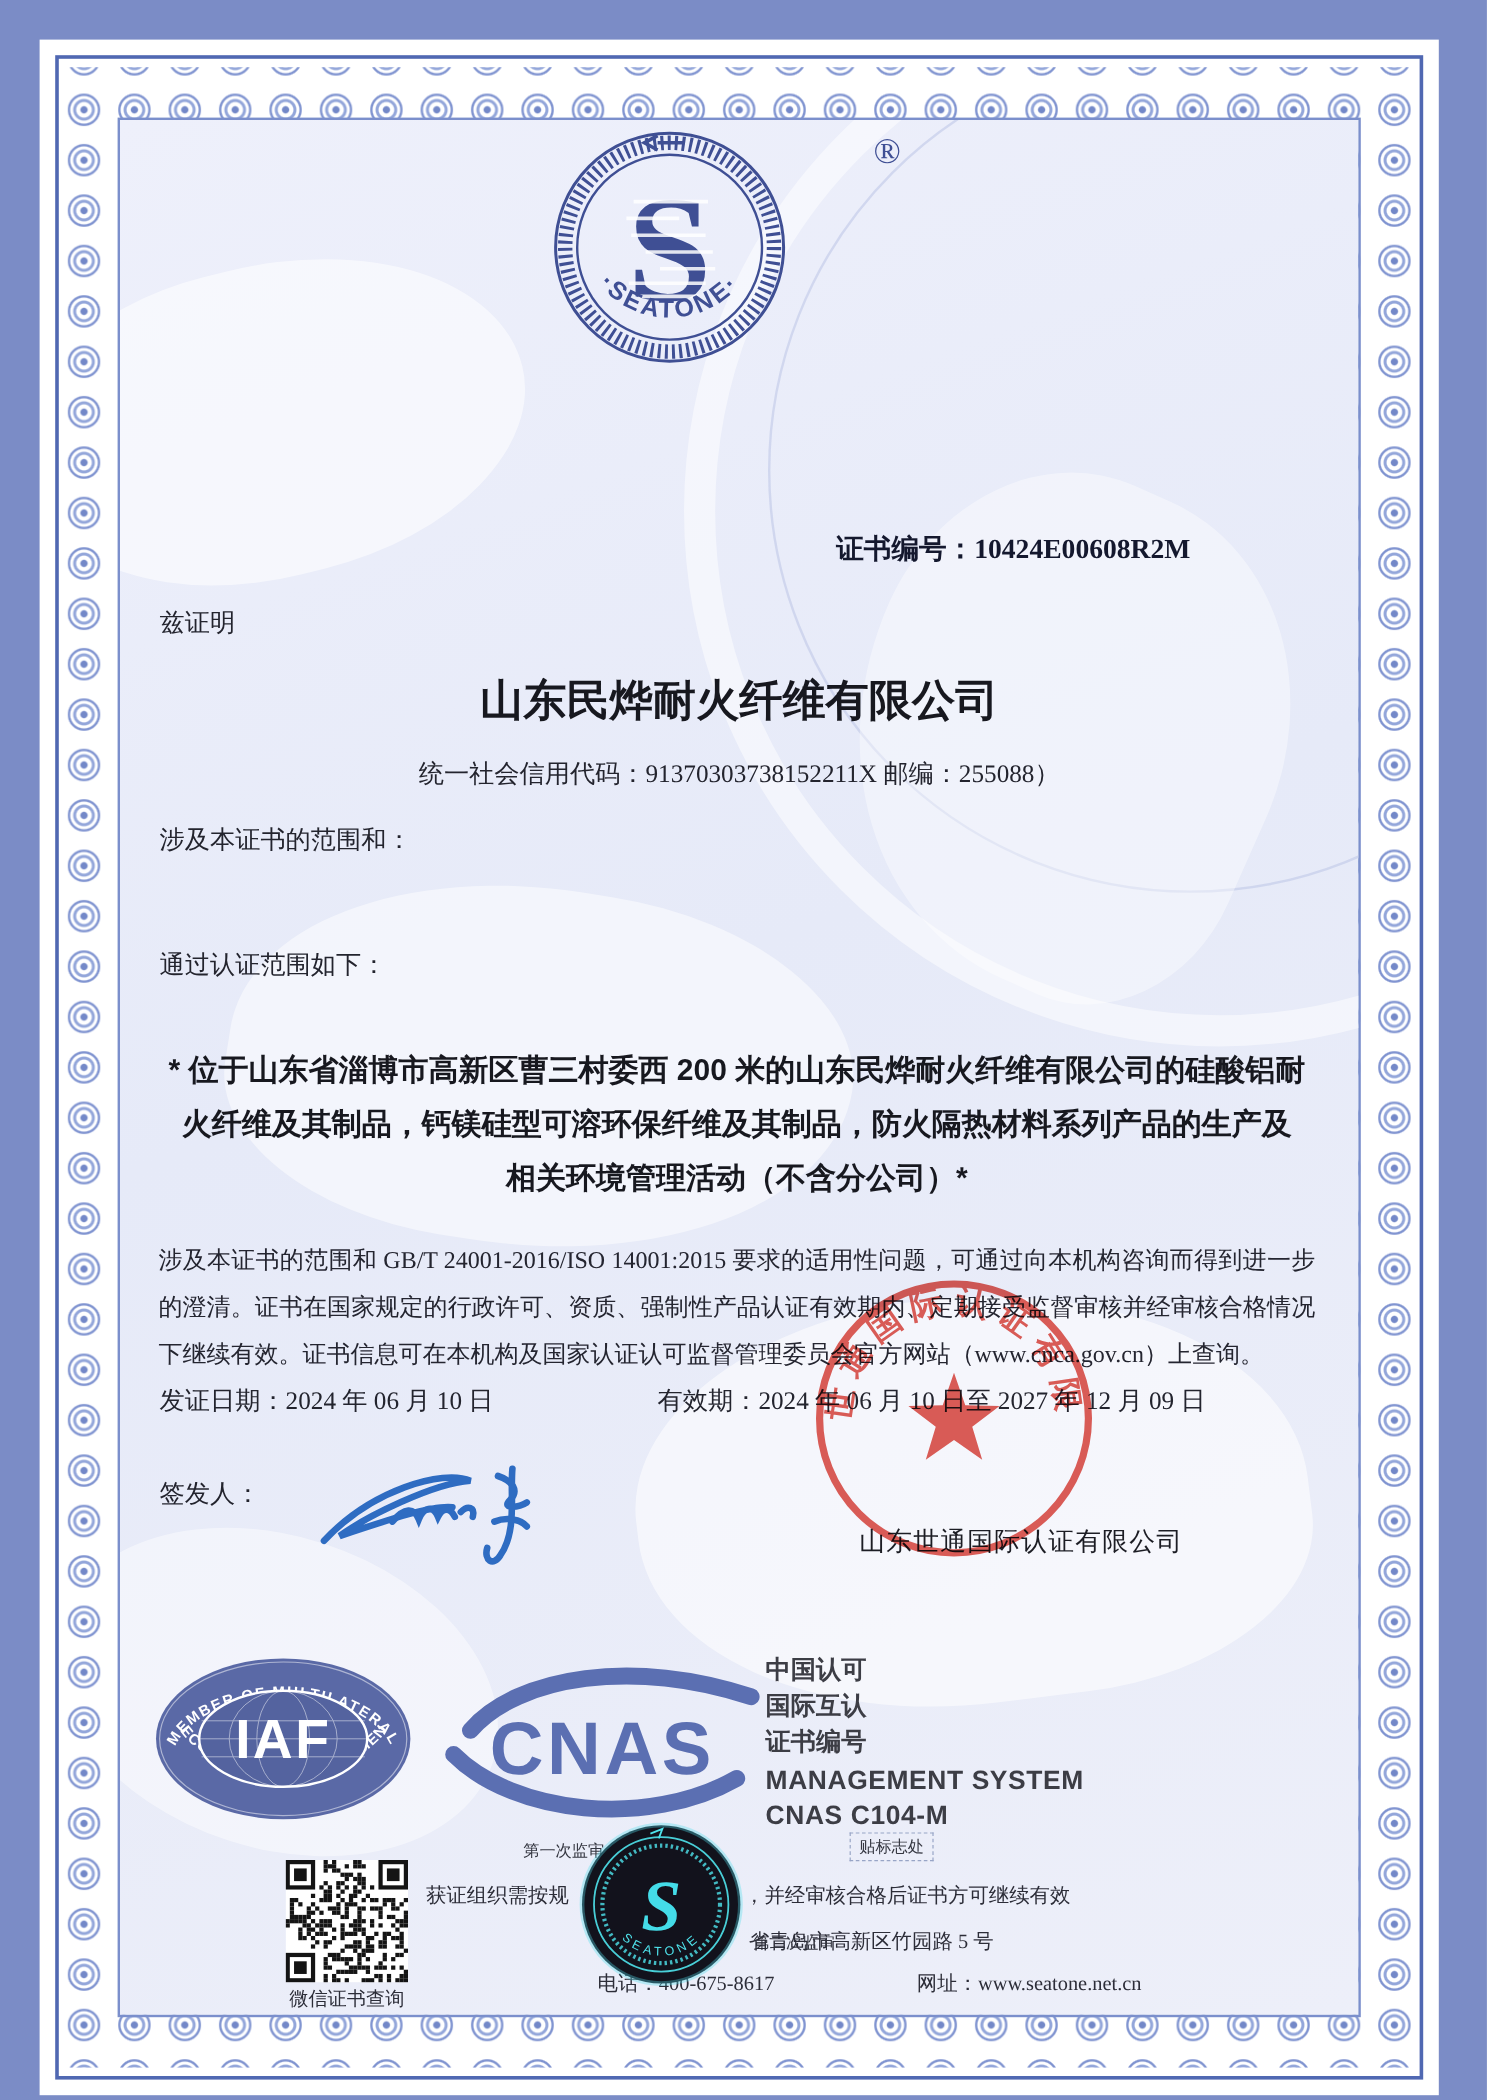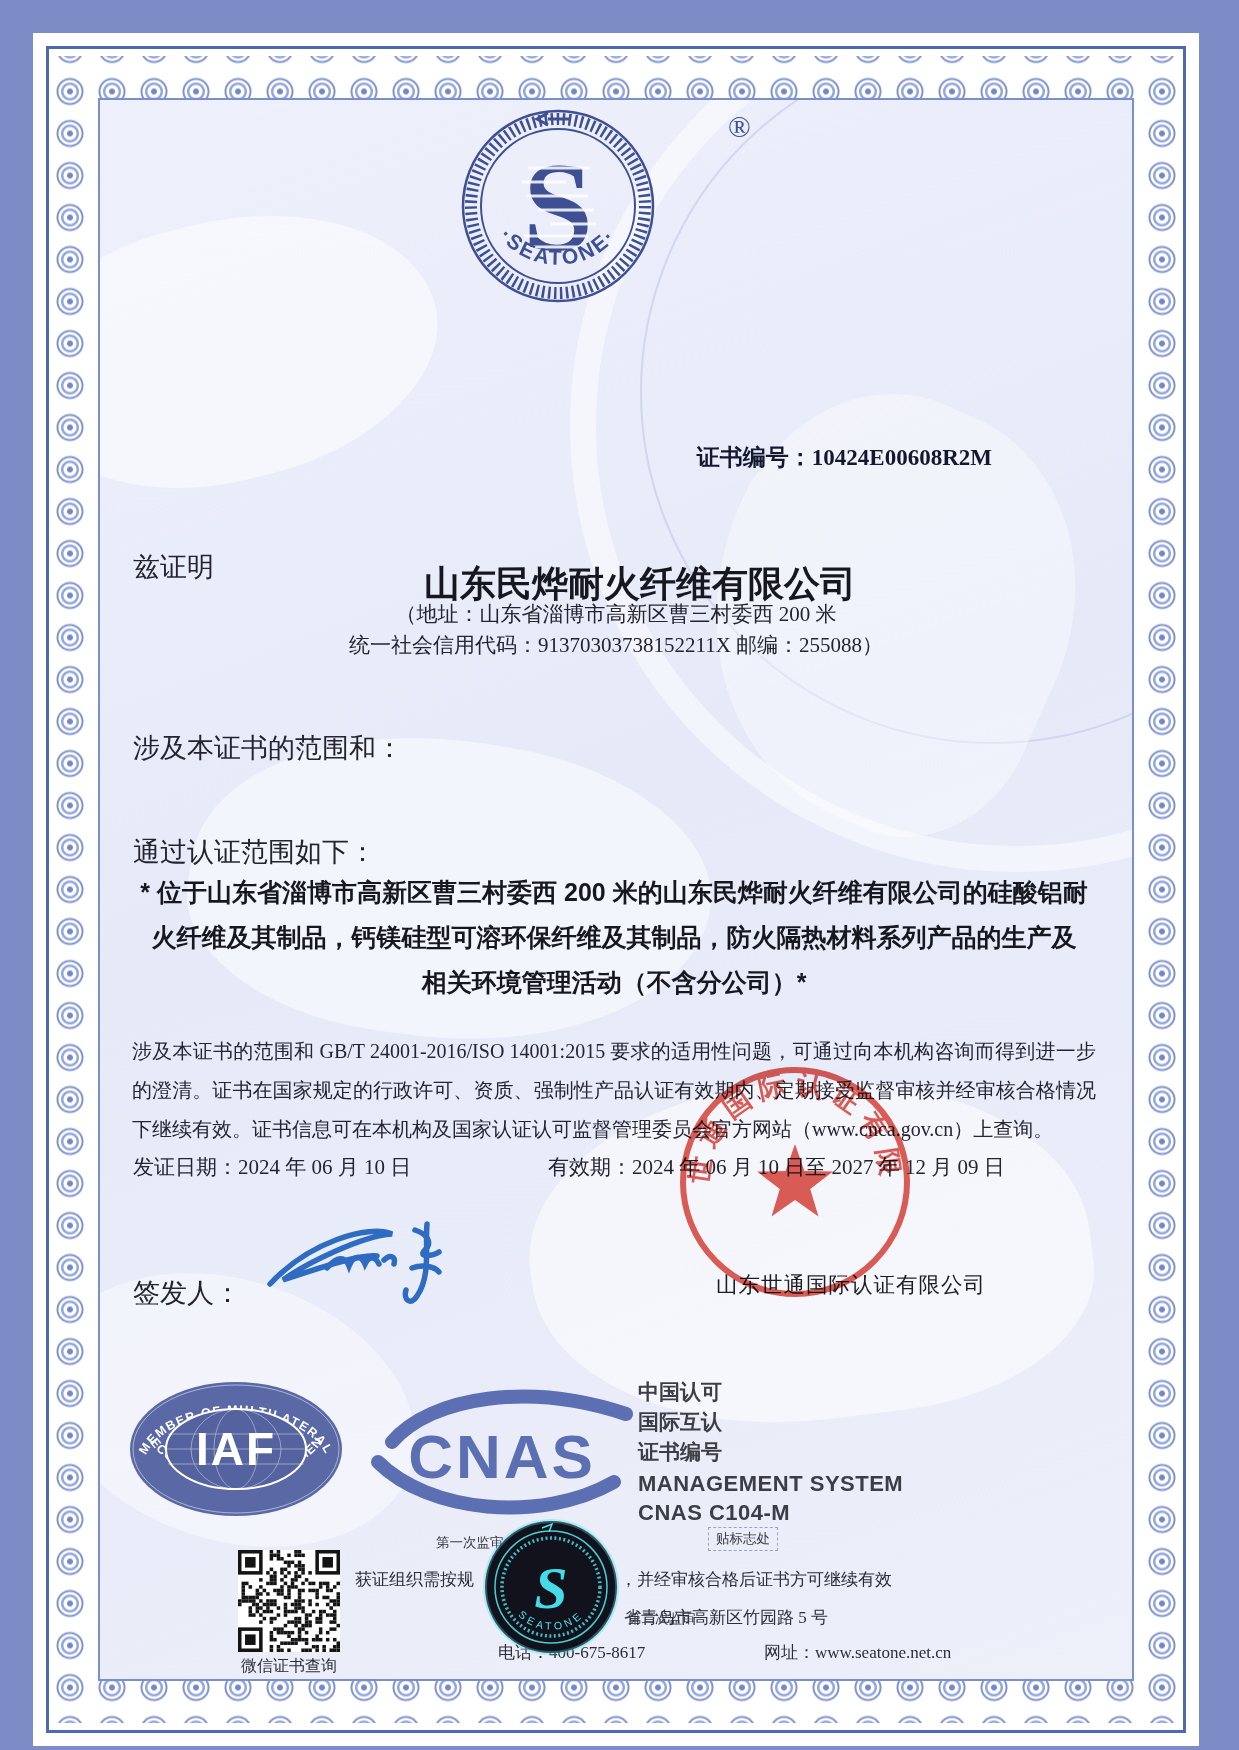--- a/index.html
+++ b/index.html
@@ -14,21 +14,21 @@
           radial-gradient(circle,#7388c8 2.5px,rgba(0,0,0,0) 3.5px),
           radial-gradient(circle,rgba(0,0,0,0) 6px,#93a6da 7px,#93a6da 8.5px,rgba(0,0,0,0) 9.5px),
           radial-gradient(circle,rgba(0,0,0,0) 11px,#7f93d0 12px,#7f93d0 13px,rgba(0,0,0,0) 14px);
         background-size:42px 42px;background-position:center;}
   .inner{position:absolute;inset:42px;border:2px solid #7b8fcc;
          background:linear-gradient(160deg,#eef0fb 0%,#e6eaf8 45%,#edeff9 100%);overflow:hidden;}
   .abs{position:absolute;}
   .wm{position:absolute;pointer-events:none;}
   .title{width:100%;text-align:center;font-size:45px;font-weight:600;letter-spacing:36px;color:#1c1c1c;}
   .certno{font-size:23px;font-weight:bold;color:#14182e;}
-  .lbl{font-size:27px;color:#23242e;margin-top:44px;}
+  .lbl{font-size:21px;color:#23242e;}
   .company{width:100%;text-align:center;font-size:36px;font-weight:bold;color:#17181f;}
   .addr{width:100%;text-align:center;font-size:21px;color:#23242e;}
   .std{width:100%;text-align:center;font-size:36px;color:#26262c;letter-spacing:1px;}
   .scope{text-align:center;font-size:25px;font-weight:bold;line-height:45px;color:#17181f;}
   .fine{font-size:20px;line-height:39px;text-align:justify;color:#242530;}
   .daterow{font-size:21px;color:#23242e;}
   .issuer{font-size:21.5px;letter-spacing:1px;color:#1c1d24;}
   .accline{font-size:21px;line-height:30px;color:#3c3d45;font-weight:bold;}
   .accen{font-size:22px;font-weight:bold;color:#3c3d45;letter-spacing:.5px;}
   .foot-s{font-size:13.5px;color:#343640;}
@@ -76,22 +76,21 @@
         </text>
       </svg>
       <div class="abs ser" style="left:628px;top:10px;font-size:30px;color:#3f4f94;">®</div>
 
 
       <div class="abs certno ser" style="top:342px;right:140px;">
         <span>证书编号：</span><span>10424E00608R2M</span>
       </div>
 
       <div class="abs lbl" style="left:33px;top:405px;">兹证明</div>
-      <div class="abs company san" style="left:0;top:460px;padding-left:24px;">山东民烨耐火纤维有限公司</div>
-      <div class="abs addr" style="left:0;top:500px;">（地址：山东省淄博市高新区曹三村委西 200 米</div>
+      <div class="abs company san" style="left:0;top:460px;">山东民烨耐火纤维有限公司</div>
       <div class="abs addr" style="left:0;top:531px;">统一社会信用代码：91370303738152211X 邮编：255088）</div>
 
       <div class="abs lbl" style="left:33px;top:586px;">涉及本证书的范围和：</div>
 
       <div class="abs lbl" style="left:33px;top:690px;">通过认证范围如下：</div>
       <div class="abs scope san" style="left:40px;top:742px;width:948px;margin-top:28px;">* 位于山东省淄博市高新区曹三村委西 200 米的山东民烨耐火纤维有限公司的硅酸铝耐火纤维及其制品，钙镁硅型可溶环保纤维及其制品，防火隔热材料系列产品的生产及相关环境管理活动（不含分公司）*</div>
 
       <div class="abs fine" style="left:32px;top:932px;width:964px;">涉及本证书的范围和 GB/T 24001-2016/ISO 14001:2015 要求的适用性问题，可通过向本机构咨询而得到进一步的澄清。证书在国家规定的行政许可、资质、强制性产品认证有效期内、定期接受监督审核并经审核合格情况下继续有效。证书信息可在本机构及国家认证认可监督管理委员会官方网站（www.cnca.gov.cn）上查询。</div>
 
       <div class="abs daterow" style="left:33px;top:1053px;">

